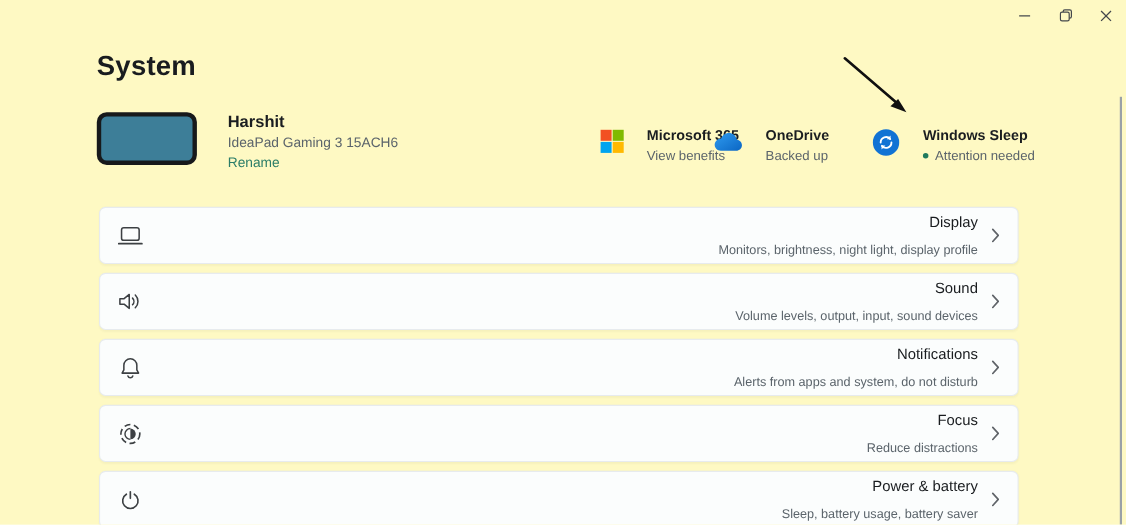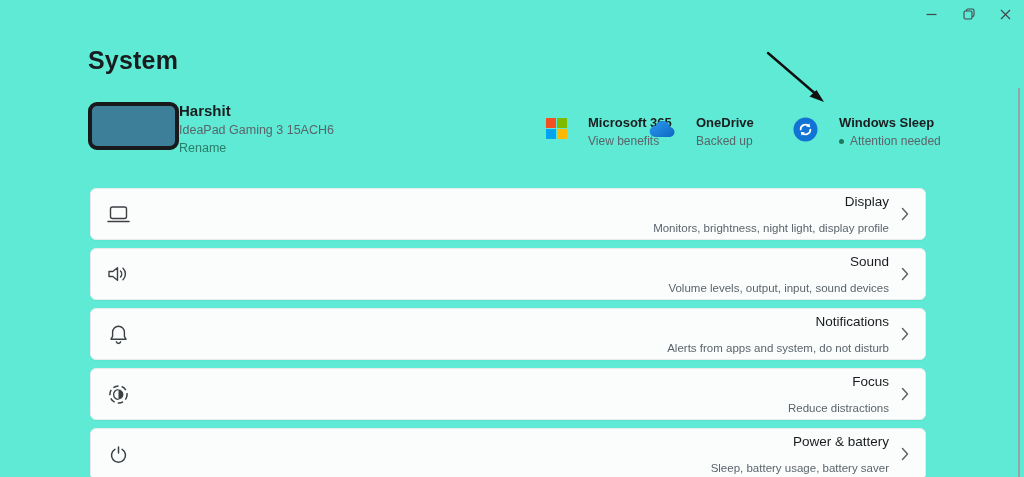--- a/index.html
+++ b/index.html
@@ -1,29 +1,29 @@
 <!DOCTYPE html>
 <html><head>
 <meta charset="utf-8">
 <style>
   * { margin:0; padding:0; box-sizing:border-box; }
   html,body { width:1024px; height:477px; }
   body { font-family:"Liberation Sans", sans-serif; }
-  .app { position:relative; width:1024px; height:477px; background:#5eead4; overflow:hidden; }
+  .app { position:relative; width:1024px; height:477px; background:#fef9c3; overflow:hidden; }
 
   
   .titlebar { position:absolute; top:0; right:0; height:28px; display:flex; }
   .tb-btn { width:37px; height:28px; display:flex; align-items:center; justify-content:center; cursor:default; }
   .tb-btn svg { display:block; }
 
   
   .page-title { position:absolute; left:88px; top:46px; font-size:25px; font-weight:600; color:#191c1f; letter-spacing:.2px; }
 
   
-  .device { position:absolute; left:88px; top:102px; display:flex; align-items:flex-start; }
+  .device { position:absolute; left:88px; top:102px; display:flex; gap:28px; align-items:flex-start; }
   .device-thumb { width:91px; height:48px; background:#3d7e98; border:4px solid #17191b; border-radius:9px; }
   .device-name { font-size:15px; font-weight:700; color:#1a1d20; }
   .device-model { font-size:12.5px; color:#5b646b; margin-top:4px; }
   .device-rename { font-size:12.5px; color:#2b7d68; margin-top:4px; cursor:pointer; }
 
   
   .status { position:absolute; display:flex; gap:21px; align-items:flex-start; }
   .status .s-title { font-size:13px; font-weight:700; color:#1a1d20; }
   .status .s-sub { font-size:12px; color:#5b646b; margin-top:4px; display:flex; align-items:center; gap:6px; }
   .dot { width:5px; height:5px; border-radius:50%; background:#1f7a5c; display:inline-block; }

